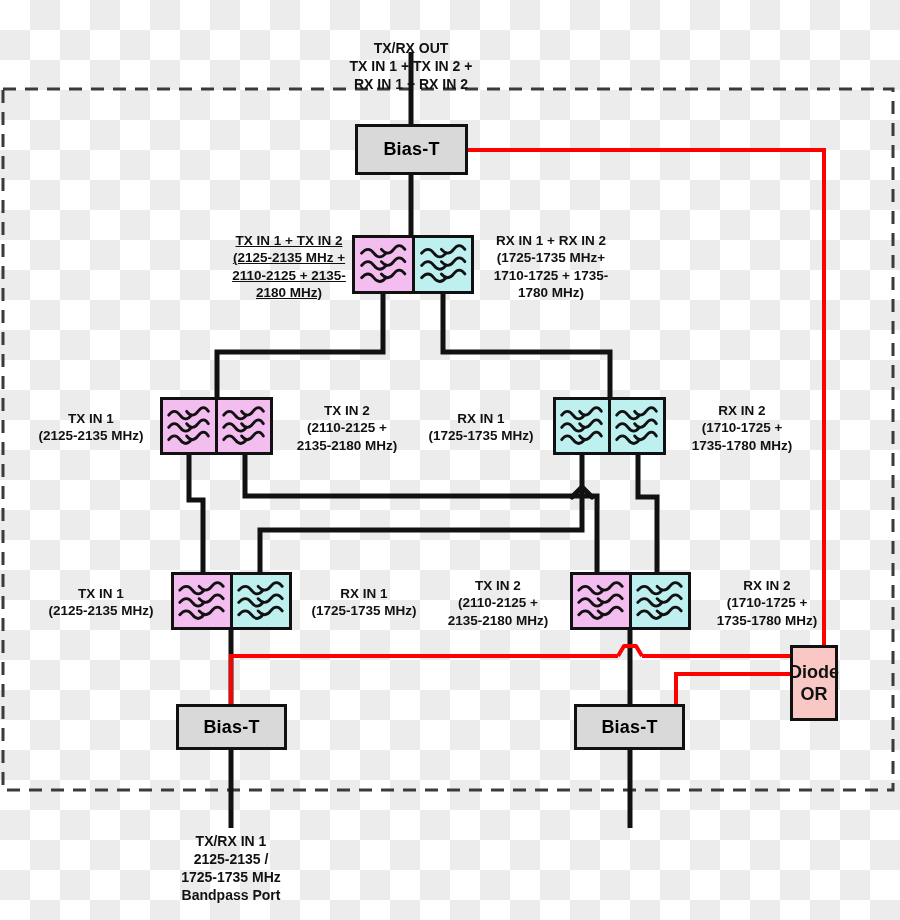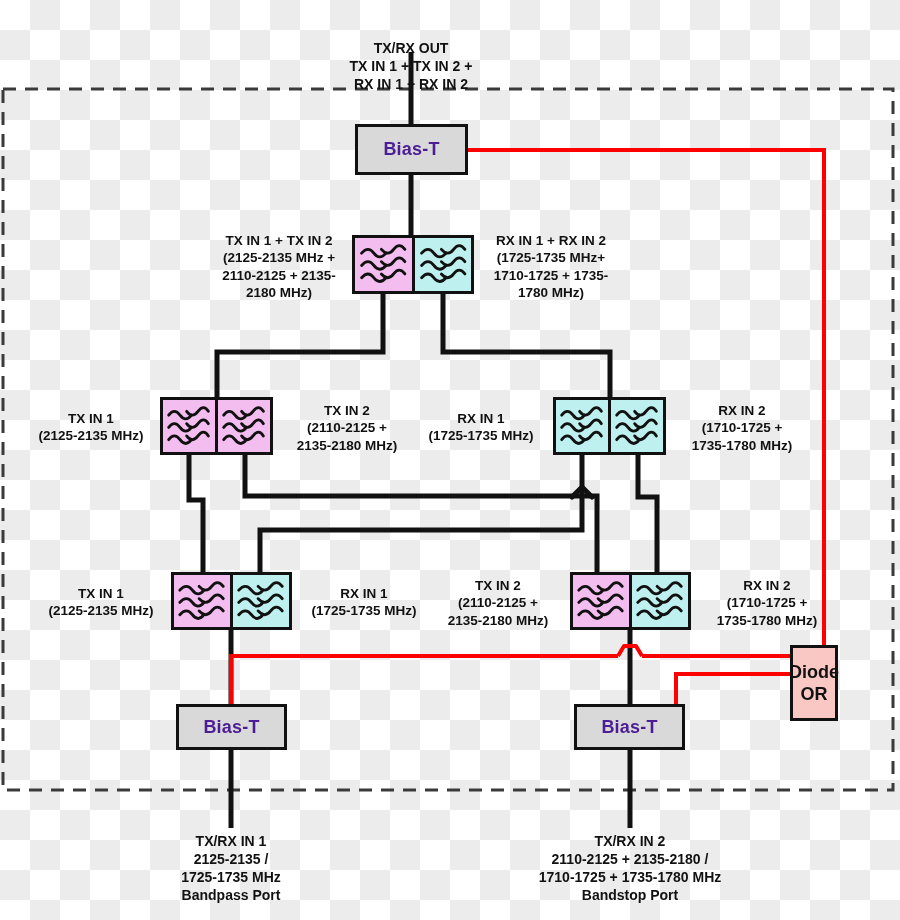--- a/index.html
+++ b/index.html
@@ -22,21 +22,21 @@
     background-position:0 0, 30px 30px;
   }
   #wires{position:absolute;left:0;top:0;width:900px;height:920px;}
 
   .box{position:absolute;box-sizing:border-box;}
 
   .biast{
     border:3px solid #111;
     background:#d9d9d9;
     display:flex;align-items:center;justify-content:center;
-    font-weight:bold;font-size:18px;color:#4c1d95;
+    font-weight:bold;font-size:18px;color:#000000;
     letter-spacing:0.2px;
   }
   .diode{
     border:3px solid #111;
     background:#f9c8c4;
     display:flex;flex-direction:column;align-items:center;justify-content:center;
     font-weight:bold;font-size:18px;color:#111;line-height:1.25;
   }
   .filter{
     border:3px solid #111;
@@ -140,21 +140,21 @@
           <path d="M7,16 q7,-8 13,0 t13,0"></path>
             <path d="M28,12 q7,8 13,0 t12,0"></path>
           <path d="M7,29 q7,-8 13,0 t13,0"></path>
             <path d="M28,25 q7,8 13,0 t12,0"></path>
           <path d="M7,42 q7,-8 13,0 t13,0"></path>
             <path d="M28,38 q7,8 13,0 t12,0"></path>
         </g>
       </svg>
     </div>
   </div>
-  <div class="lbl" style="left:206px;top:232px;width:146px;text-align:center;">TX IN 1 + TX IN 2
+  <div class="lbl" style="left:216px;top:232px;width:146px;text-align:center;text-decoration:underline;">TX IN 1 + TX IN 2
 (2125-2135 MHz +
 2110-2125 + 2135-
 2180 MHz)</div>
   <div class="lbl" style="left:476px;top:232px;width:150px;text-align:center;">RX IN 1 + RX IN 2
 (1725-1735 MHz+
 1710-1725 + 1735-
 1780 MHz)</div>
 
   <div class="box filter" style="left:160px;top:397px;width:113px;height:58px;">
     <div class="half pink">
@@ -293,18 +293,14 @@
     <span>Bias-T</span>
   </div>
   <div class="box biast" style="left:574px;top:704px;width:111px;height:46px;">
     <span>Bias-T</span>
   </div>
 
   <div class="lbl port" style="left:141px;top:833px;width:180px;">TX/RX IN 1
 2125-2135 /
 1725-1735 MHz
 Bandpass Port</div>
-  <div class="lbl port" style="left:470px;top:833px;width:320px;">TX/RX IN 2
-2110-2125 + 2135-2180 /
-1710-1725 + 1735-1780 MHz
-Bandstop Port</div>
 
 </div>
 
 </body></html>

